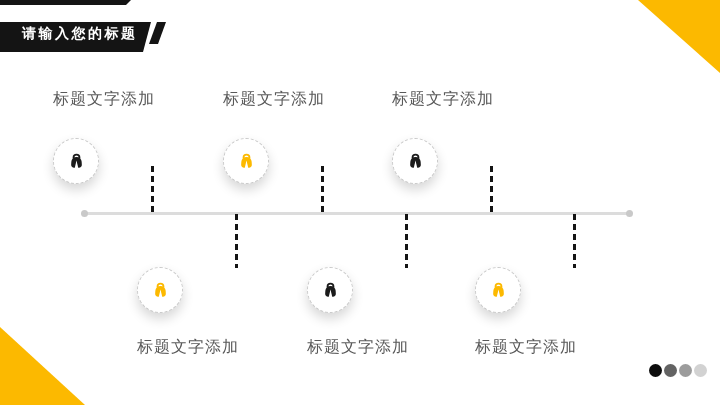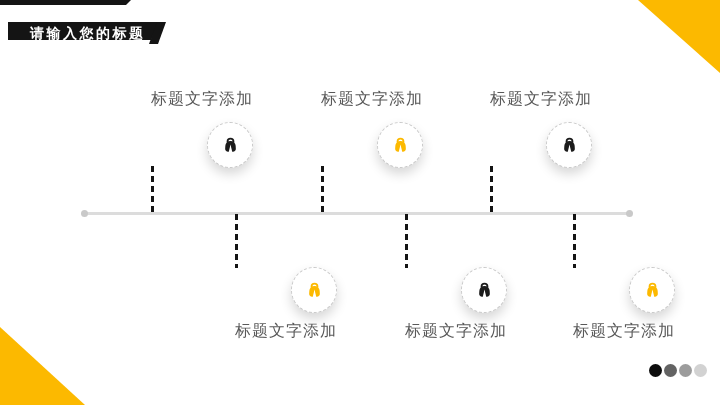--- a/index.html
+++ b/index.html
@@ -16,23 +16,22 @@
     position:absolute;right:0;top:0;width:82px;height:73px;
     clip-path:polygon(0 0,100% 0,100% 100%);
   }
   .corner-bl{
     position:absolute;left:0;bottom:0;width:85px;height:78px;
     clip-path:polygon(0 0,0 100%,100% 100%);
   }
   
   .banner{position:absolute;left:0;top:22px;height:22px;}
   .banner-body{
-    position:absolute;left:0;top:0;width:151px;height:18px;background:#141414;
+    position:absolute;left:0;top:0;width:151px;height:30px;background:#141414;
     clip-path:polygon(0 0,100% 0,calc(100% - 8px) 100%,0 100%);
-    margin-left:8px;
   }
   .banner-text{
     display:block;line-height:22px;padding-left:22px;
     color:#ffffff;font-size:14px;font-weight:bold;letter-spacing:2.5px;white-space:nowrap;
   }
   .banner-tip{
     position:absolute;left:149px;top:0;width:17px;height:22px;background:#141414;
     clip-path:polygon(47% 0,100% 0,53% 100%,0 100%);
   }
   
@@ -44,21 +43,21 @@
     position:absolute;width:3px;z-index:2;
     background:repeating-linear-gradient(180deg,#141414 0 6px,transparent 6px 10px);
   }
   .c1{left:151px;top:166px;height:46px;}
   .c2{left:235px;top:214px;height:54px;}
   .c3{left:321px;top:166px;height:46px;}
   .c4{left:405px;top:214px;height:54px;}
   .c5{left:490px;top:166px;height:46px;}
   .c6{left:573px;top:214px;height:54px;}
   
-  .node{position:absolute;width:200px;display:flex;flex-direction:column;align-items:flex-end;z-index:3;}
+  .node{position:absolute;width:200px;display:flex;flex-direction:column;align-items:flex-start;z-index:3;gap:16px;}
   .node.top{top:89px;}
   .node.bottom{top:267px;}
   .n1{left:53px;}  .n3{left:223px;} .n5{left:392px;}
   .n2{left:137px;} .n4{left:307px;} .n6{left:475px;}
   .node-label{
     height:20px;line-height:20px;font-size:16px;color:#595959;
     letter-spacing:1px;white-space:nowrap;
   }
   .node.top .node-label{margin-bottom:13px;}
   .node.bottom .node-label{margin-top:8px;}

